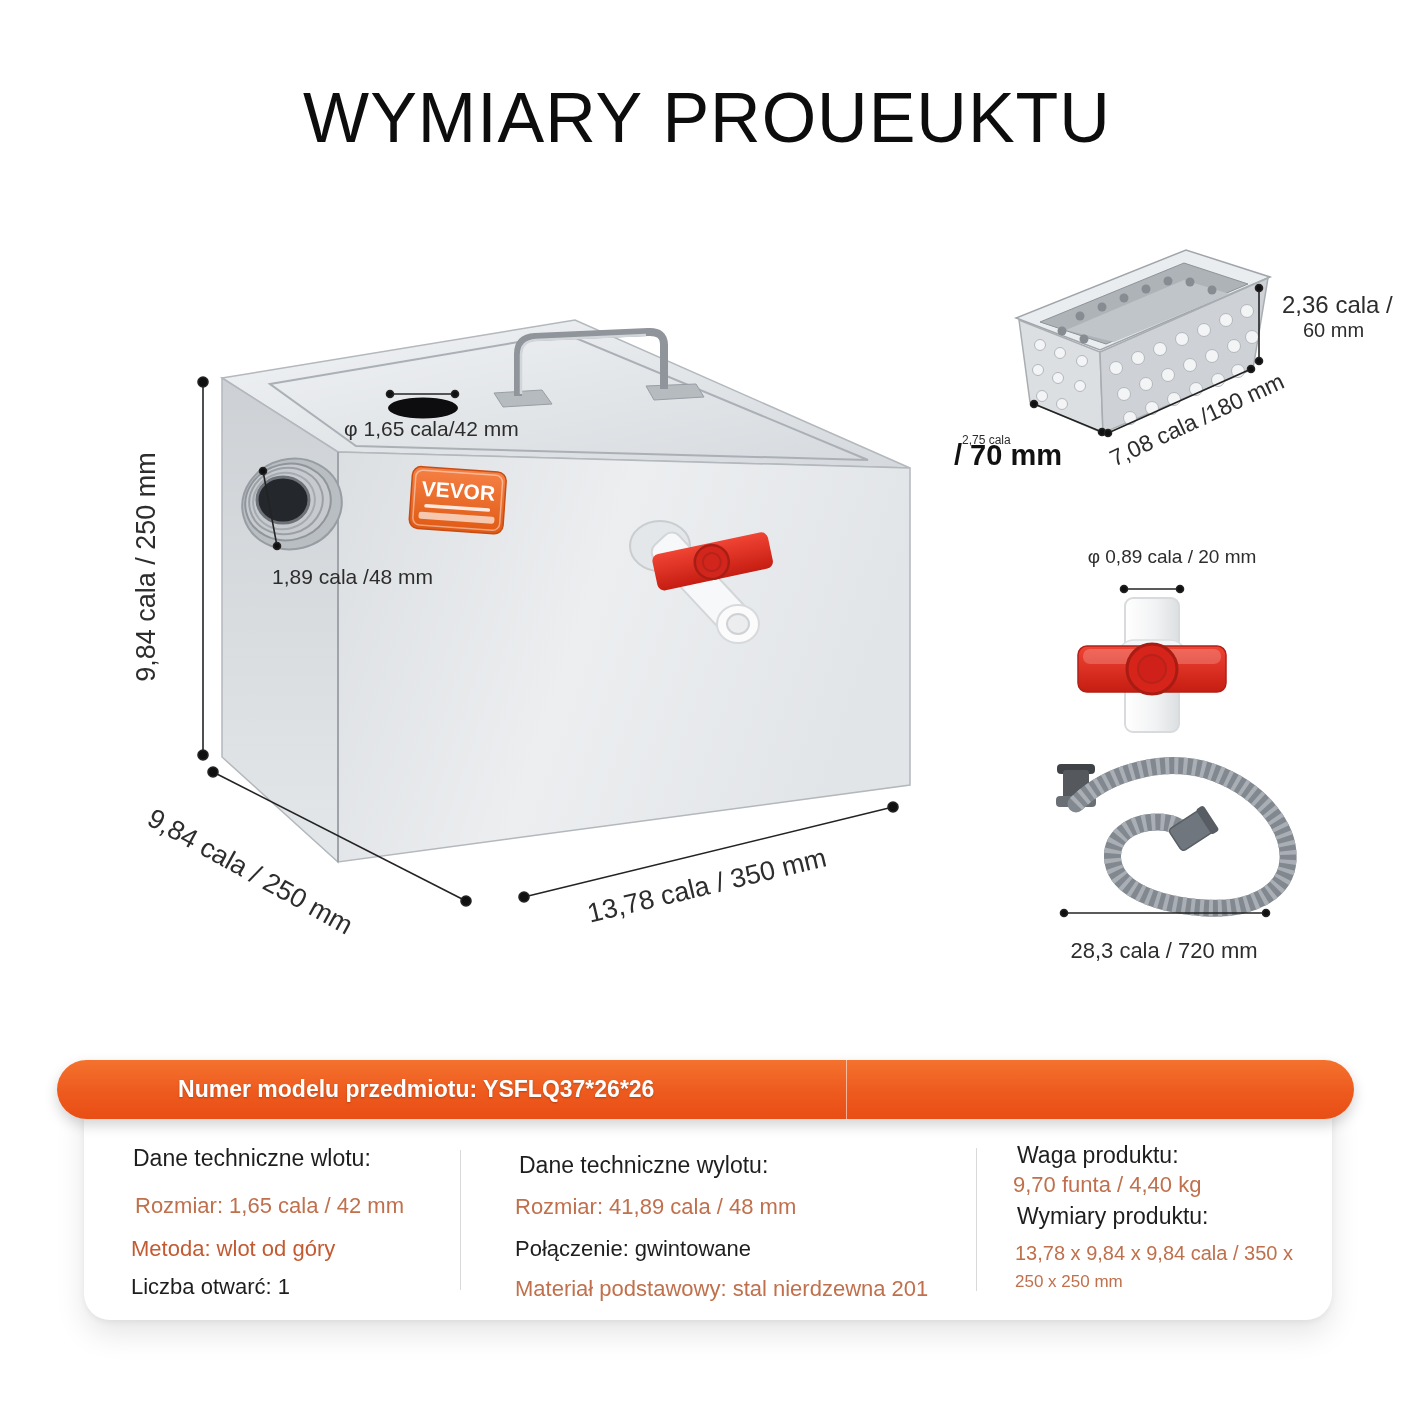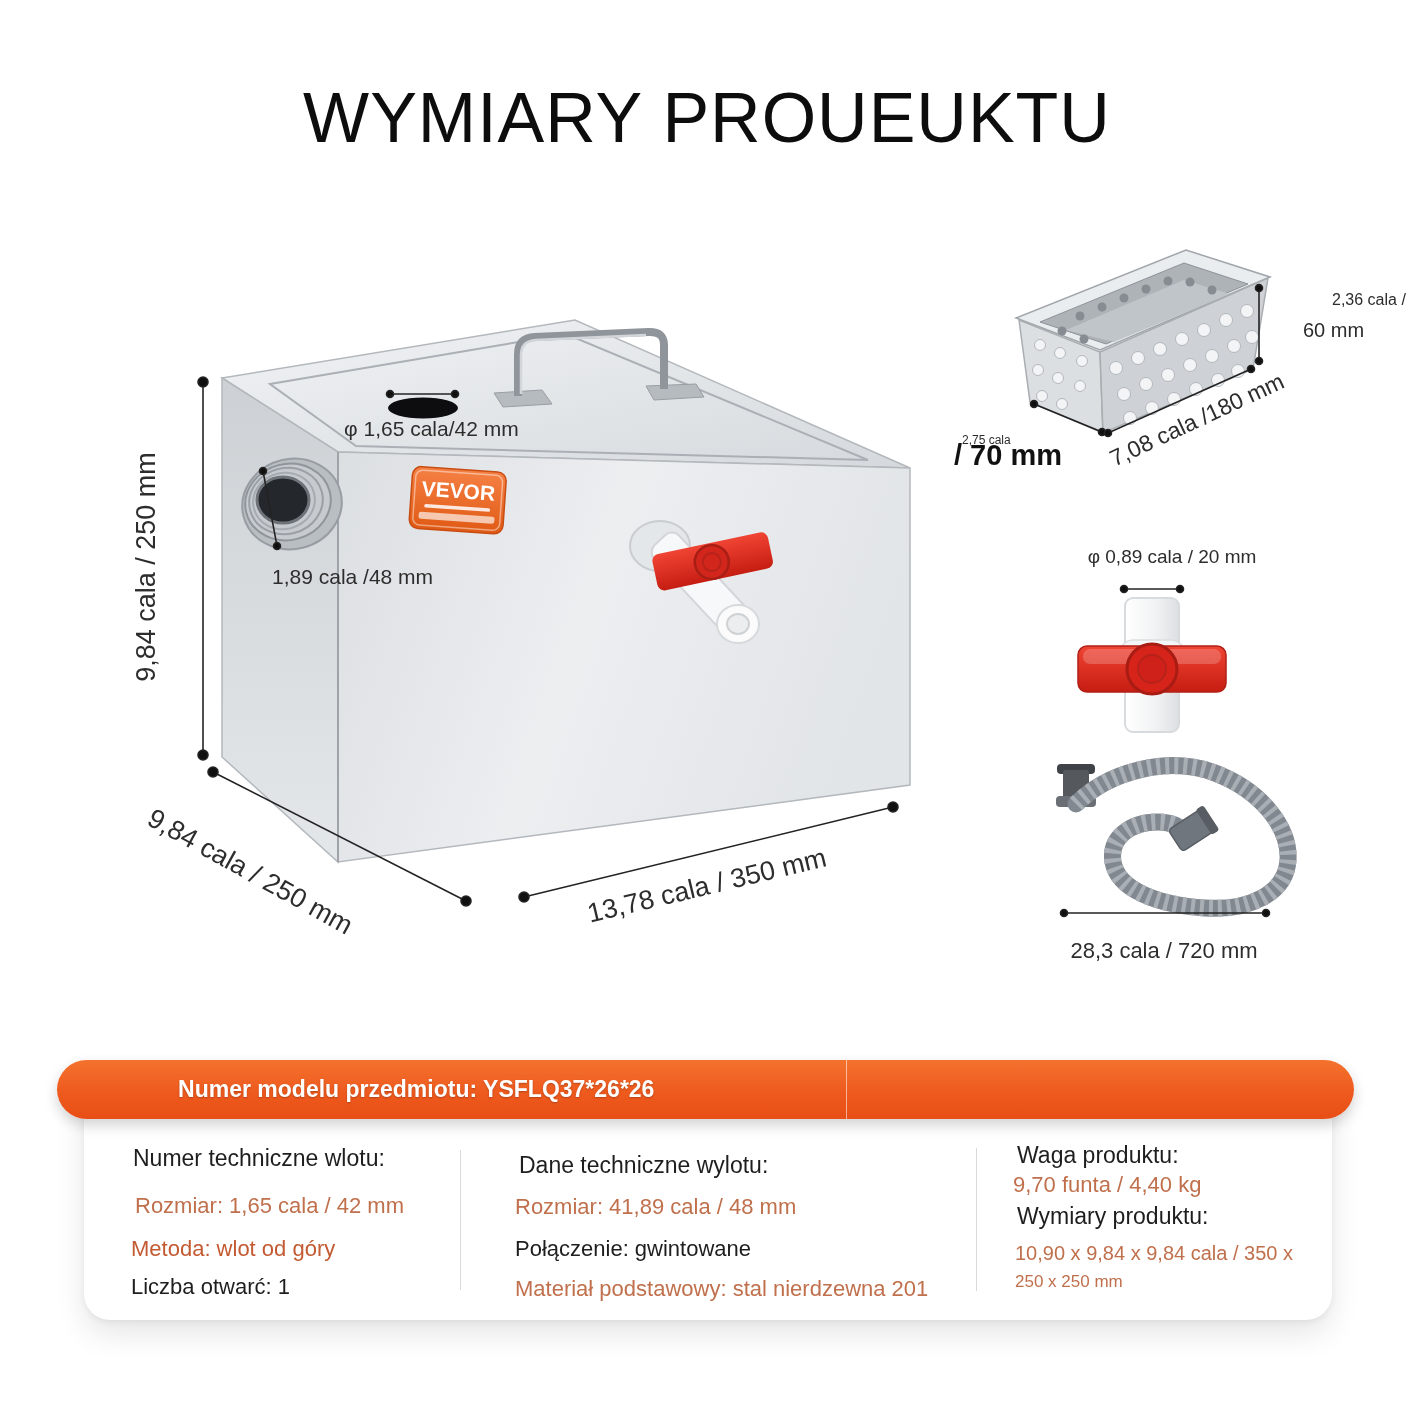--- a/index.html
+++ b/index.html
@@ -235,43 +235,43 @@
         <circle cx="1266" cy="913" r="3.5"></circle>
     </g>
   </g>
 </svg>
 
 <div class="lbl" style="left:146px;top:567px;font-size:27px;transform:translate(-50%,-50%) rotate(-90deg);">9,84 cala / 250 mm</div>
 <div class="lbl" style="left:344px;top:417px;font-size:21px;">φ 1,65 cala/42 mm</div>
 <div class="lbl" style="left:272px;top:565px;font-size:21px;">1,89 cala /48 mm</div>
 <div class="lbl" style="left:250px;top:872px;font-size:27px;transform:translate(-50%,-50%) rotate(29deg);">9,84 cala / 250 mm</div>
 <div class="lbl" style="left:707px;top:886px;font-size:27px;transform:translate(-50%,-50%) rotate(-13.5deg);">13,78 cala / 350 mm</div>
-<div class="lbl" style="left:1332px;top:291px;font-size:16px;">2,36 cala /</div>
+<div class="lbl" style="left:1282px;top:291px;font-size:24px;">2,36 cala /</div>
 <div class="lbl" style="left:1303px;top:319px;font-size:20px;">60 mm</div>
 <div class="lbl" style="left:962px;top:433px;font-size:12px;">2,75 cala</div>
 <div class="lbl" style="left:954px;top:439px;font-size:29px;font-weight:bold;color:#111;">/ 70 mm</div>
 <div class="lbl" style="left:1197px;top:420px;font-size:23px;transform:translate(-50%,-50%) rotate(-25deg);">7,08 cala /180 mm</div>
 <div class="lbl" style="left:1172px;top:557px;font-size:19px;transform:translate(-50%,-50%);">φ 0,89 cala / 20 mm</div>
 <div class="lbl" style="left:1164px;top:951px;font-size:22px;transform:translate(-50%,-50%);">28,3 cala / 720 mm</div>
 
 <div class="info-bar">
   <div class="info-cell cell-left">Numer modelu przedmiotu: YSFLQ37*26*26</div>
 </div>
 
 <div class="spec-card"></div>
 <div class="vdiv" style="left:460px;top:1150px;height:140px;"></div>
 <div class="vdiv" style="left:976px;top:1148px;height:143px;"></div>
 
-<div class="spec h" style="left:133px;top:1145px;">Numer techniczne wlotu:</div>
+<div class="spec h" style="left:133px;top:1145px;">Dane techniczne wlotu:</div>
 <div class="spec o1" style="left:135px;top:1193px;">Rozmiar: 1,65 cala / 42 mm</div>
 <div class="spec o2" style="left:131px;top:1236px;">Metoda: wlot od góry</div>
 <div class="spec dk" style="left:131px;top:1274px;">Liczba otwarć: 1</div>
 
 <div class="spec h" style="left:519px;top:1152px;">Dane techniczne wylotu:</div>
 <div class="spec o1" style="left:515px;top:1194px;">Rozmiar: 41,89 cala / 48 mm</div>
 <div class="spec dk" style="left:515px;top:1236px;">Połączenie: gwintowane</div>
 <div class="spec o1" style="left:515px;top:1276px;">Materiał podstawowy: stal nierdzewna 201</div>
 
 <div class="spec h" style="left:1017px;top:1142px;">Waga produktu:</div>
 <div class="spec o1" style="left:1013px;top:1172px;">9,70 funta / 4,40 kg</div>
 <div class="spec h" style="left:1017px;top:1203px;">Wymiary produktu:</div>
-<div class="spec o1" style="left:1015px;top:1242px;font-size:20px;">10,90 x 9,84 x 9,84 cala / 350 x</div>
+<div class="spec o1" style="left:1015px;top:1242px;font-size:20px;">13,78 x 9,84 x 9,84 cala / 350 x</div>
 <div class="spec o1" style="left:1015px;top:1272px;font-size:17px;">250 x 250 mm</div>
 
 </body></html>

